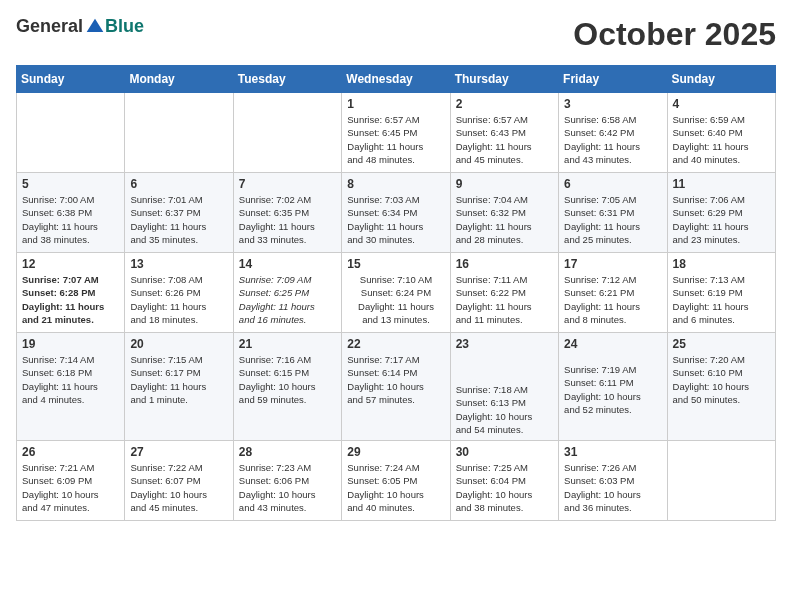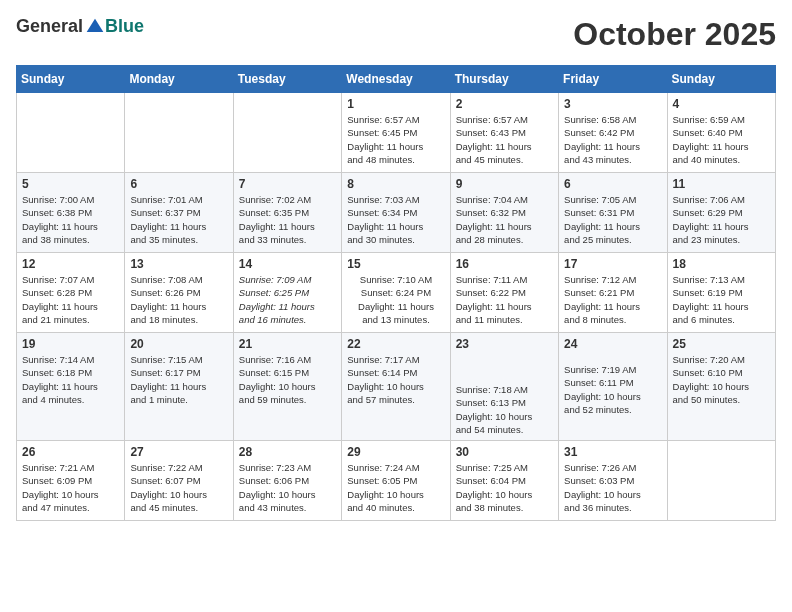--- a/index.html
+++ b/index.html
@@ -197,21 +197,21 @@
           <div class="day-number">11</div>
           <div class="day-info" style="white-space: pre-line;">Sunrise: 7:06 AM
 Sunset: 6:29 PM
 Daylight: 11 hours
 and 23 minutes.</div>
         </td>
       </tr>
       <tr>
         <td>
           <div class="day-number">12</div>
-          <div class="day-info" style="white-space: pre-line;">Sunrise: 7:07 AM
+          <div class="day-info" style="white-space: pre-line; font-weight: bold;">Sunrise: 7:07 AM
 Sunset: 6:28 PM
 Daylight: 11 hours
 and 21 minutes.</div>
         </td>
         <td>
           <div class="day-number">13</div>
           <div class="day-info" style="white-space: pre-line;">Sunrise: 7:08 AM
 Sunset: 6:26 PM
 Daylight: 11 hours
 and 18 minutes.</div>

